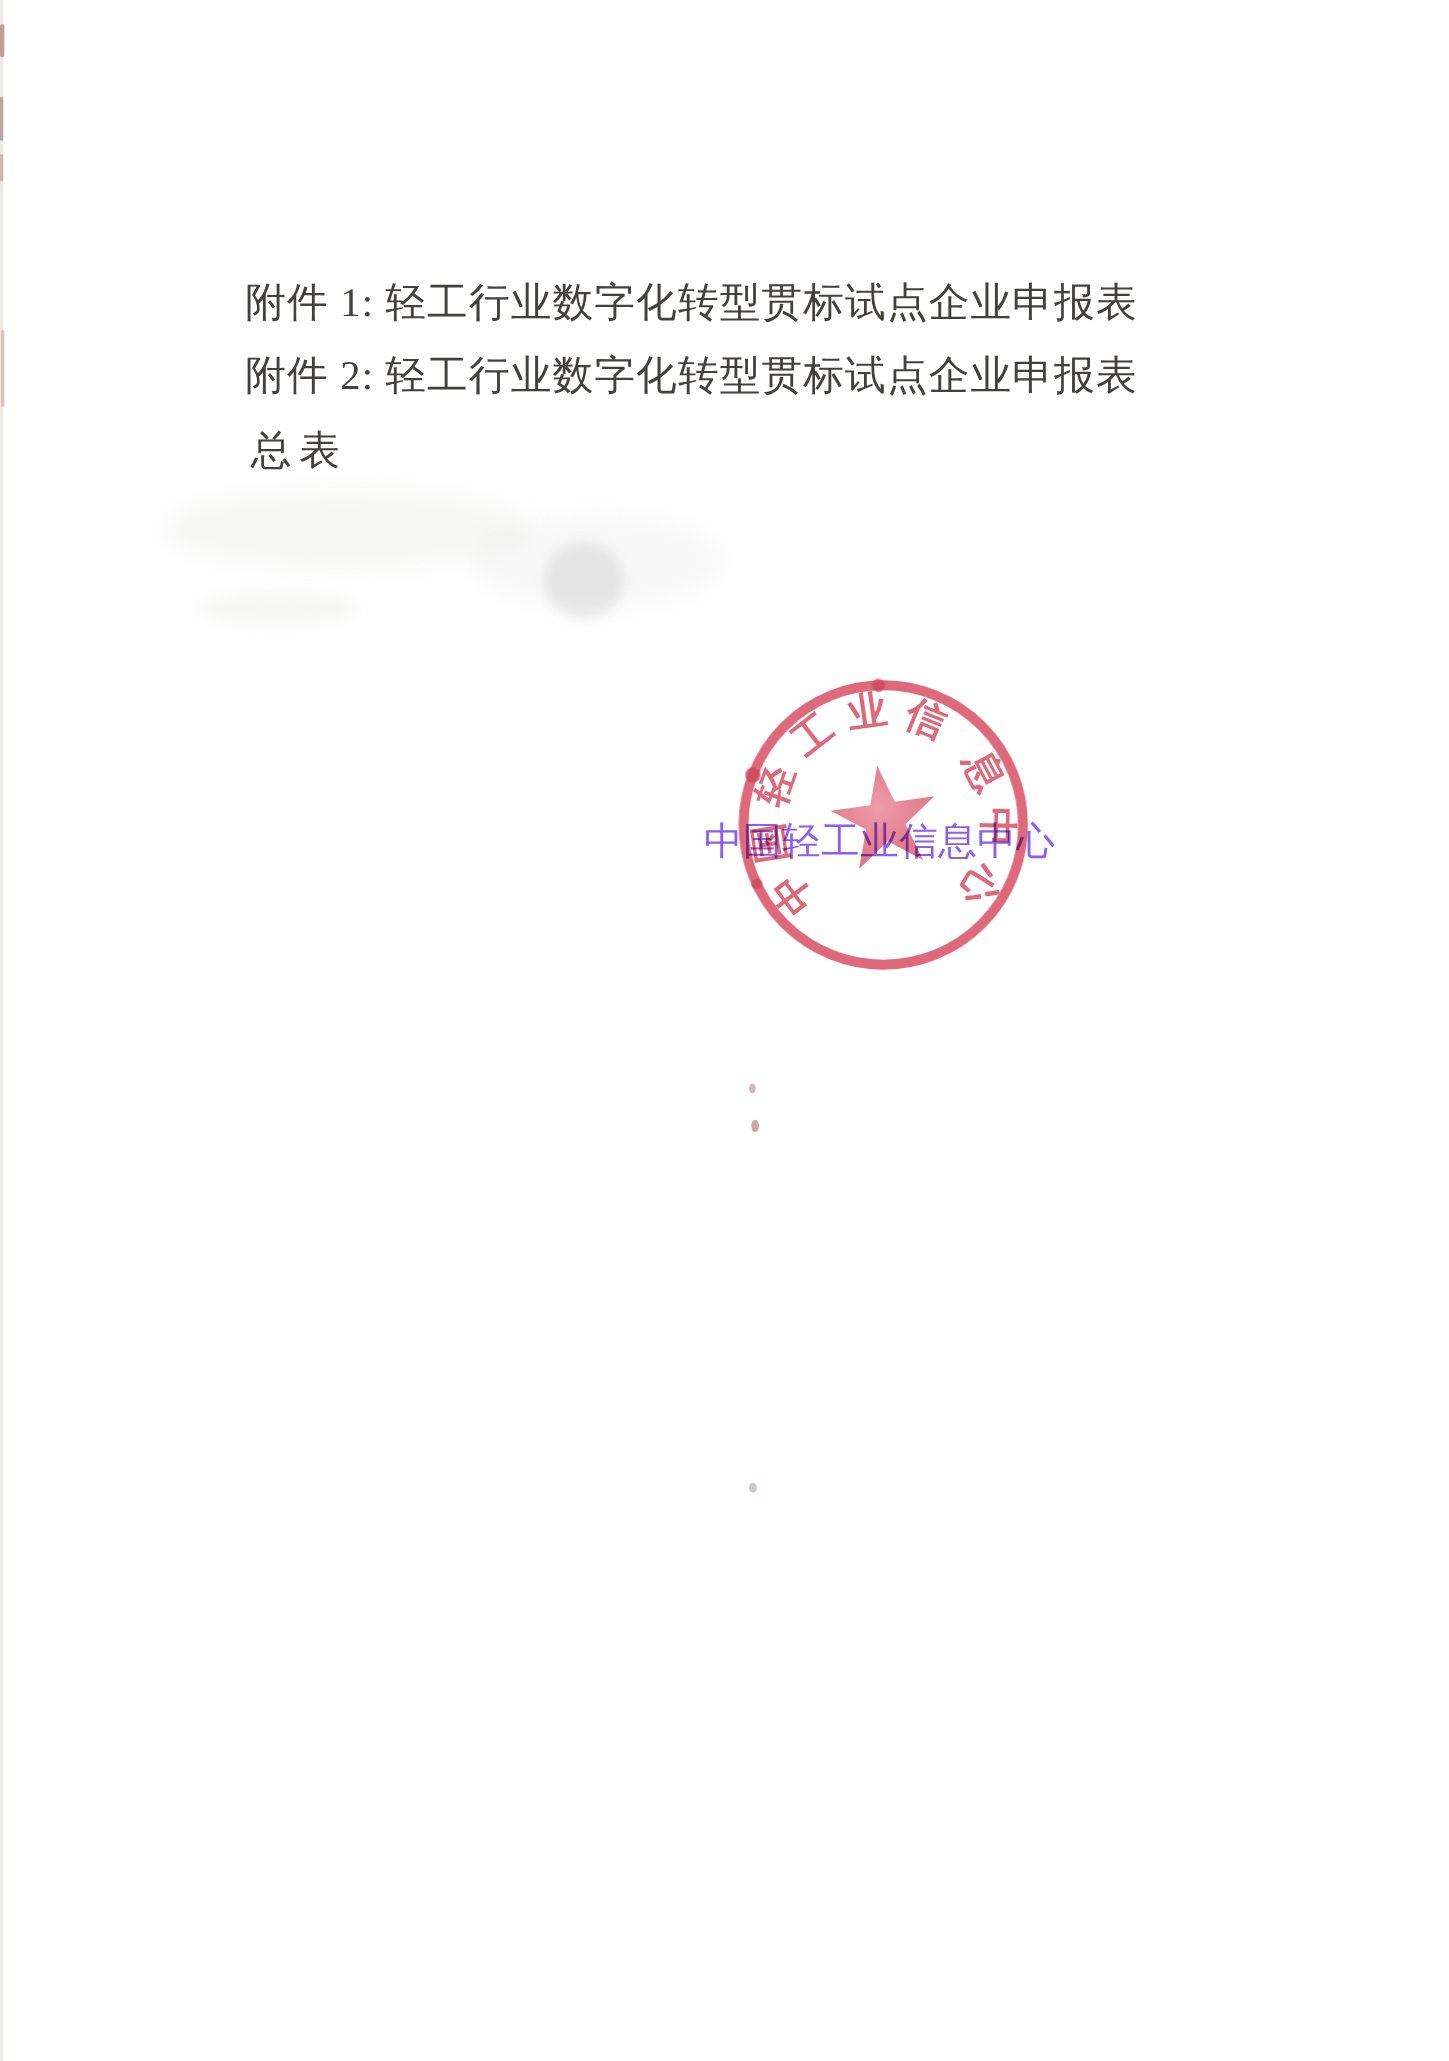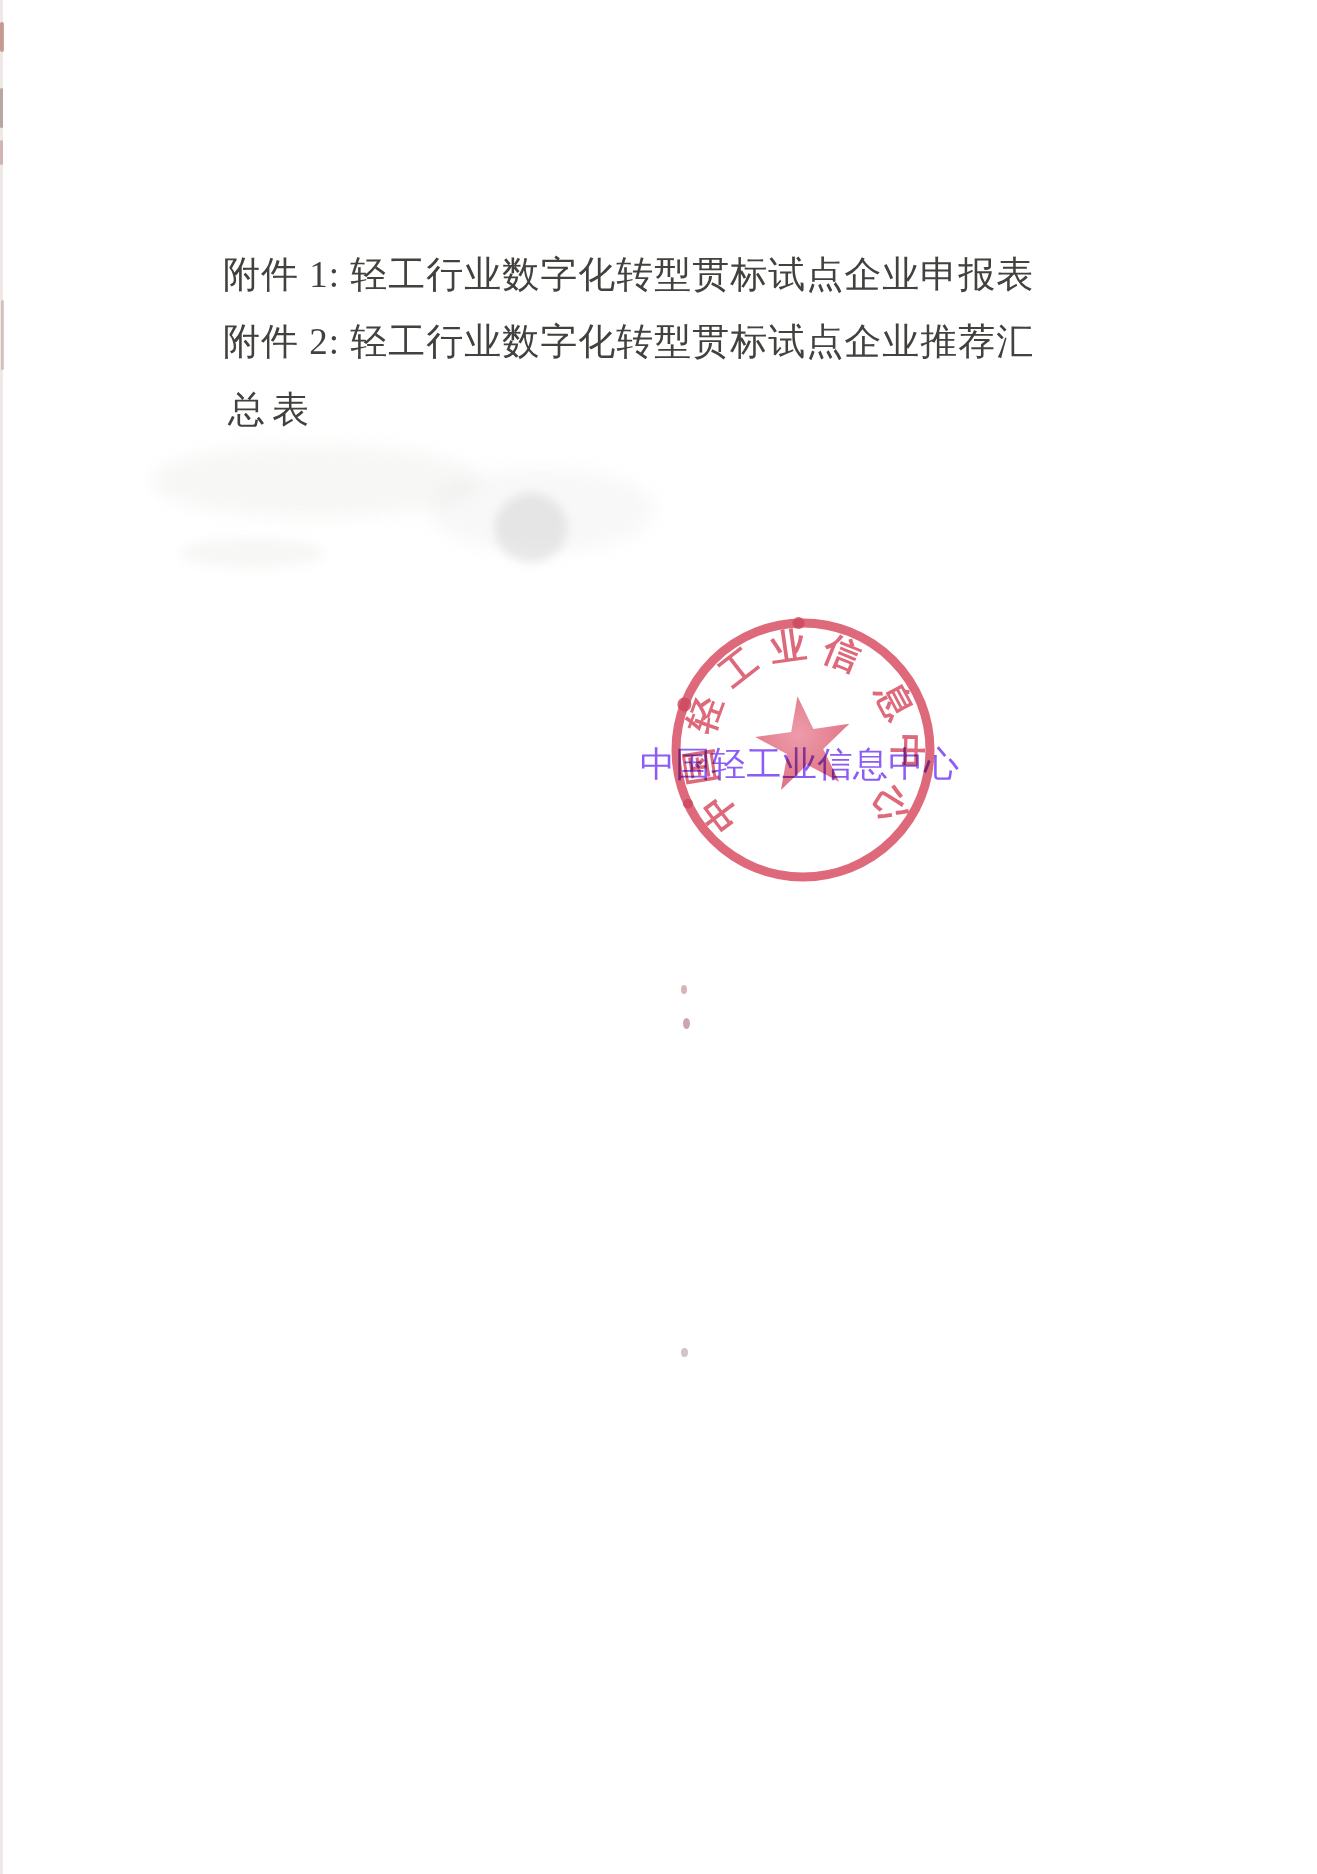--- a/index.html
+++ b/index.html
@@ -78,21 +78,21 @@
 
 <div class="page">
 
   <div class="scan-edge"></div>
   <div class="edge-dash edge-dash-1"></div>
   <div class="edge-dash edge-dash-2"></div>
   <div class="edge-dash edge-dash-3"></div>
   <div class="edge-dash edge-dash-4"></div>
 
   <div class="doc-line line-1">附件 1: 轻工行业数字化转型贯标试点企业申报表</div>
-  <div class="doc-line line-2">附件 2: 轻工行业数字化转型贯标试点企业推荐汇</div>
+  <div class="doc-line line-2">附件 2: 轻工行业数字化转型贯标试点企业申报表</div>
   <div class="doc-line line-3">总表</div>
 
   <div class="smudge smudge-1"></div>
   <div class="smudge smudge-2"></div>
   <div class="smudge smudge-3"></div>
   <div class="smudge smudge-4"></div>
 
   <svg class="stamp" viewBox="-160 -160 320 320" xmlns="http://www.w3.org/2000/svg">
     <defs>
       <radialGradient id="starGrad" cx="0.45" cy="0.42" r="0.75">

